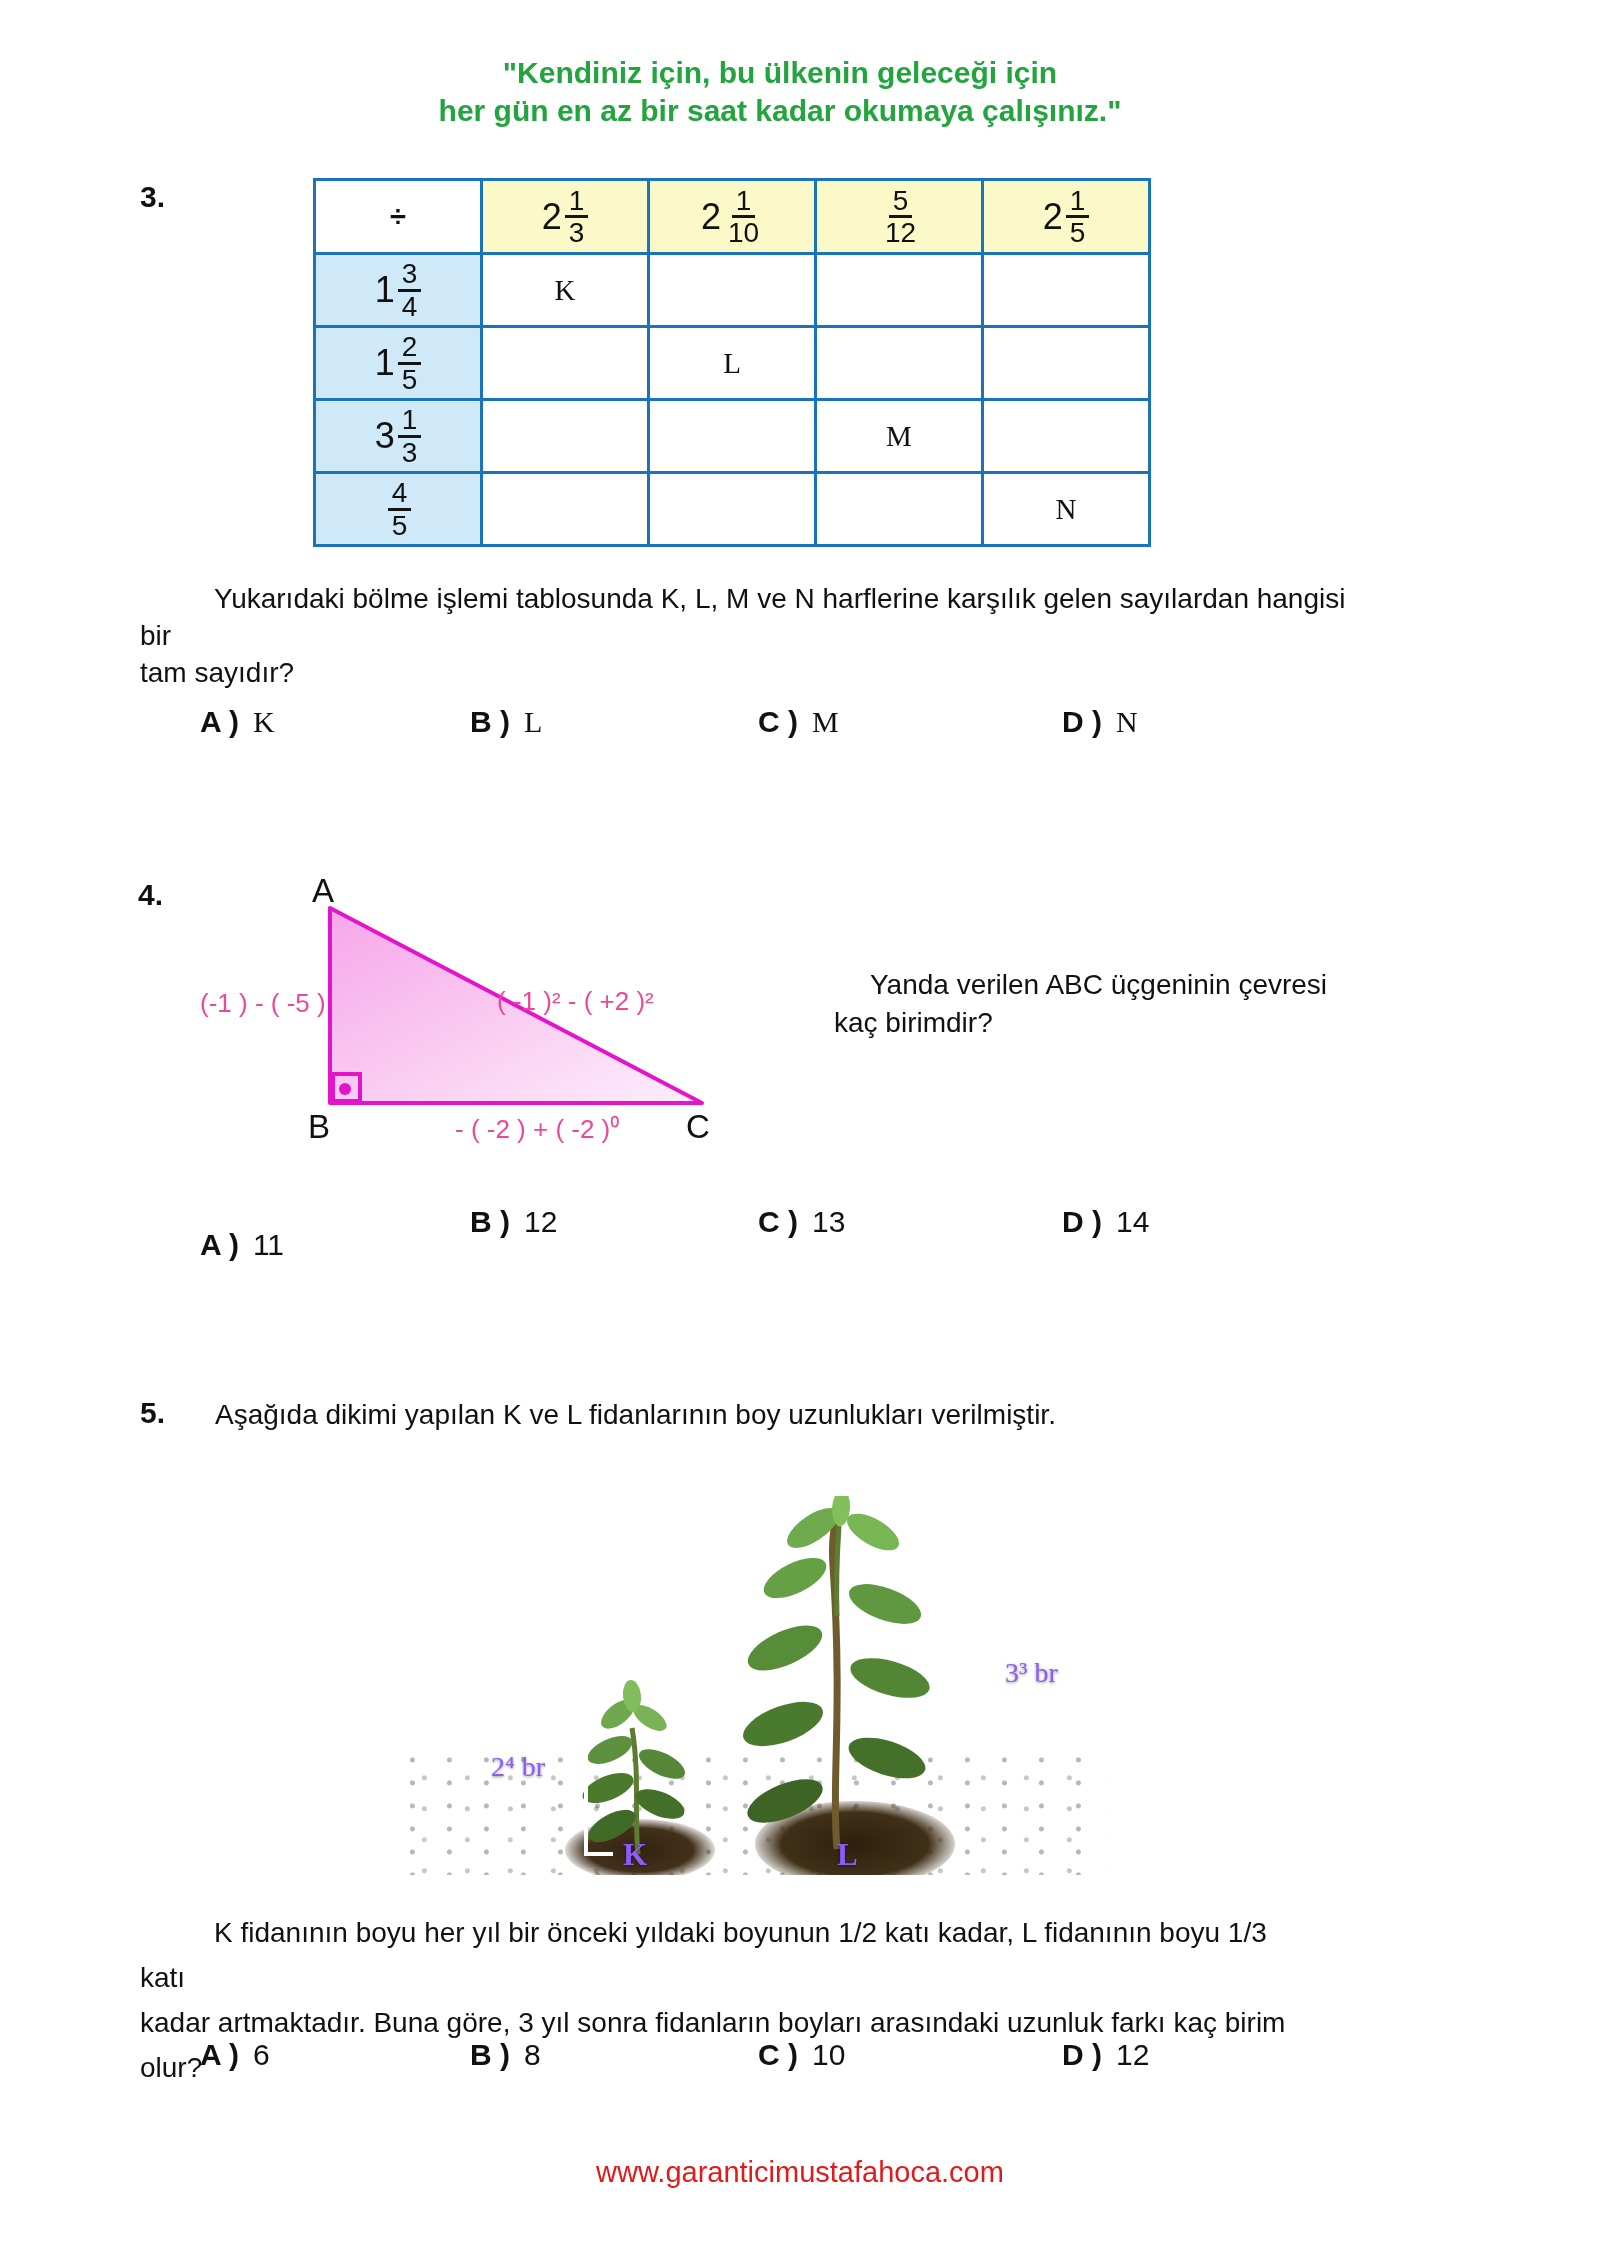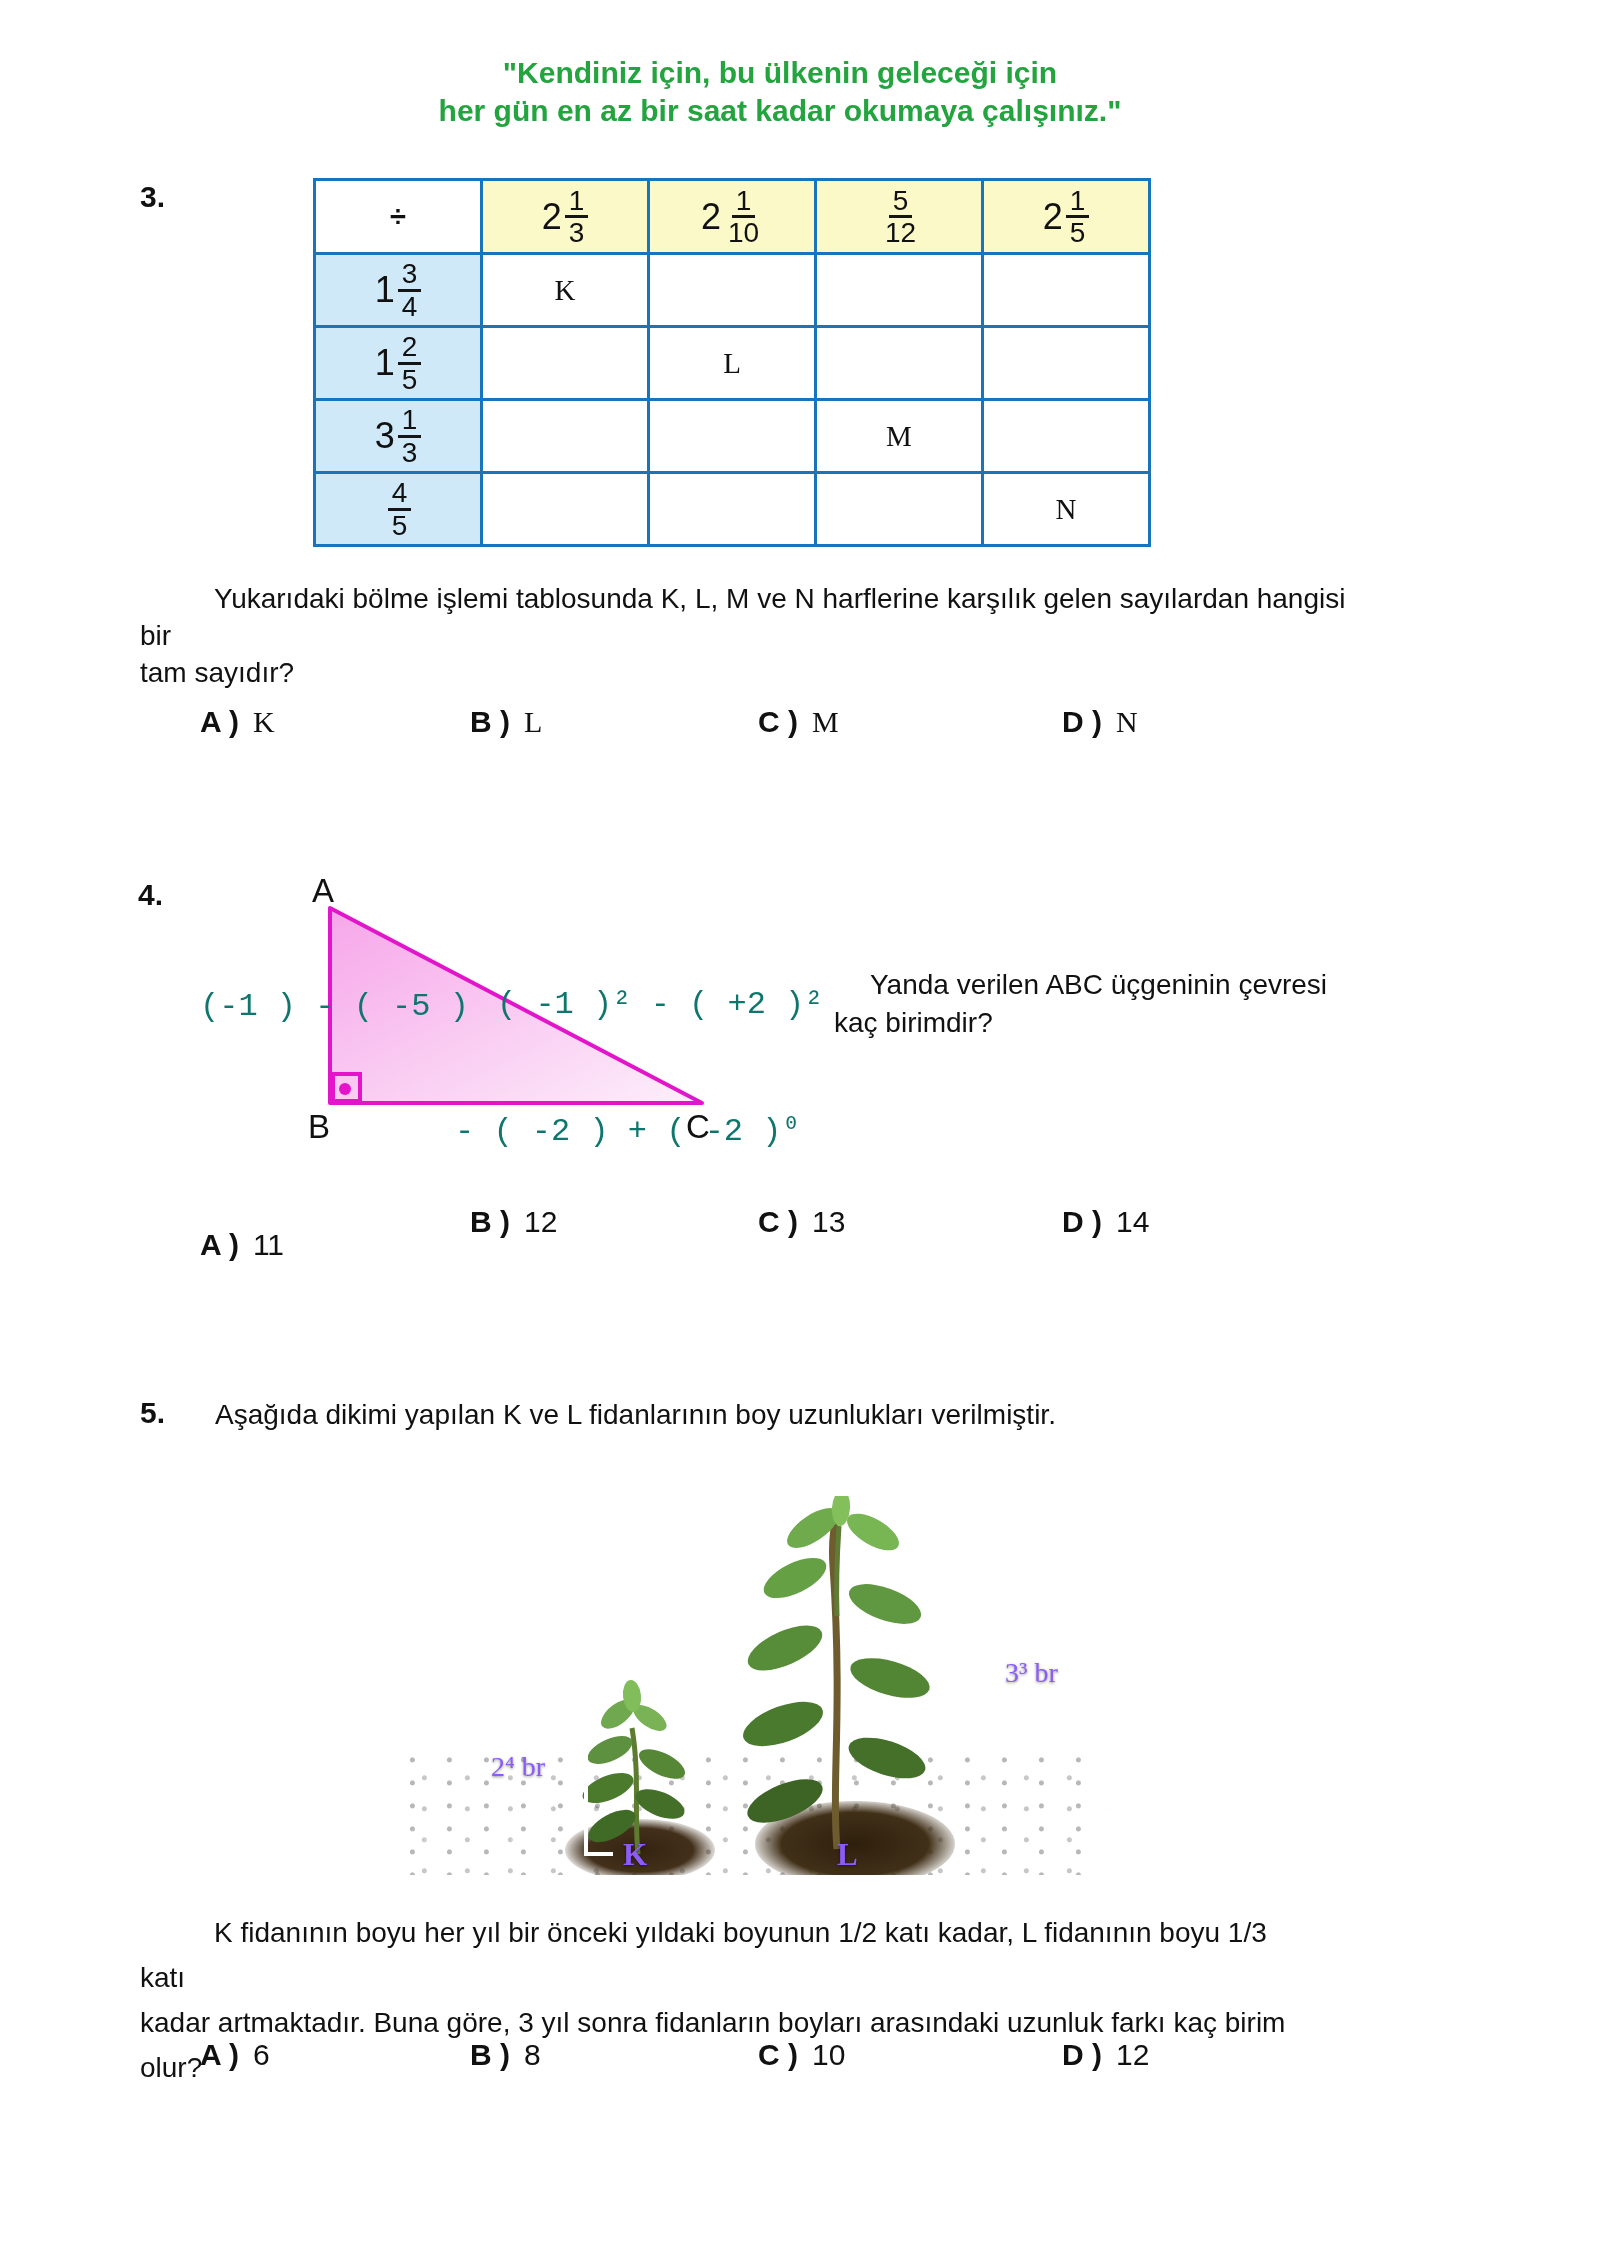--- a/index.html
+++ b/index.html
@@ -36,21 +36,21 @@
 
   
   .qtext{font-size:28px; line-height:37px;}
   .indent{text-indent:74px;}
 
   
   .opt{position:absolute; font-size:30px; white-space:nowrap;}
   .olabel{font-weight:bold; margin-right:14px;}
 
   
-  .sidelbl{font-family:Liberation Mono, monospace; font-size:32px; color:#0f766e; white-space:nowrap;}
+  .sidelbl{font-family:Liberation Sans, sans-serif; font-size:26px; color:#ec4899; white-space:nowrap;}
   .vlbl{font-size:33px; color:#111;}
 
   
   .photo{left:405px; top:1471px; width:705px; height:404px; overflow:hidden;
     background:linear-gradient(180deg,
       #a9bac4 0%, #b4c2c9 14%, #b6c3c6 20%,
       #8ea287 27%, #55684372%, #516340 32%,
       #5e7147 40%, #7e9157 48%, #8a9a60 56%,
       #8d9560 62%, #80784b 67%, #6f5a39 72%,
       #5e462c 80%, #503923 90%, #443019 100%);
@@ -301,14 +301,15 @@
   <div class="opt" style="left:470px; top:2038px;">
     <span class="olabel">B )</span><span>8</span>
   </div>
   <div class="opt" style="left:758px; top:2038px;">
     <span class="olabel">C )</span><span>10</span>
   </div>
   <div class="opt" style="left:1062px; top:2038px;">
     <span class="olabel">D )</span><span>12</span>
   </div>
 
+  <div class="abs footer">www.garanticimustafahoca.com</div>
 
 </div>
 
 </body></html>

